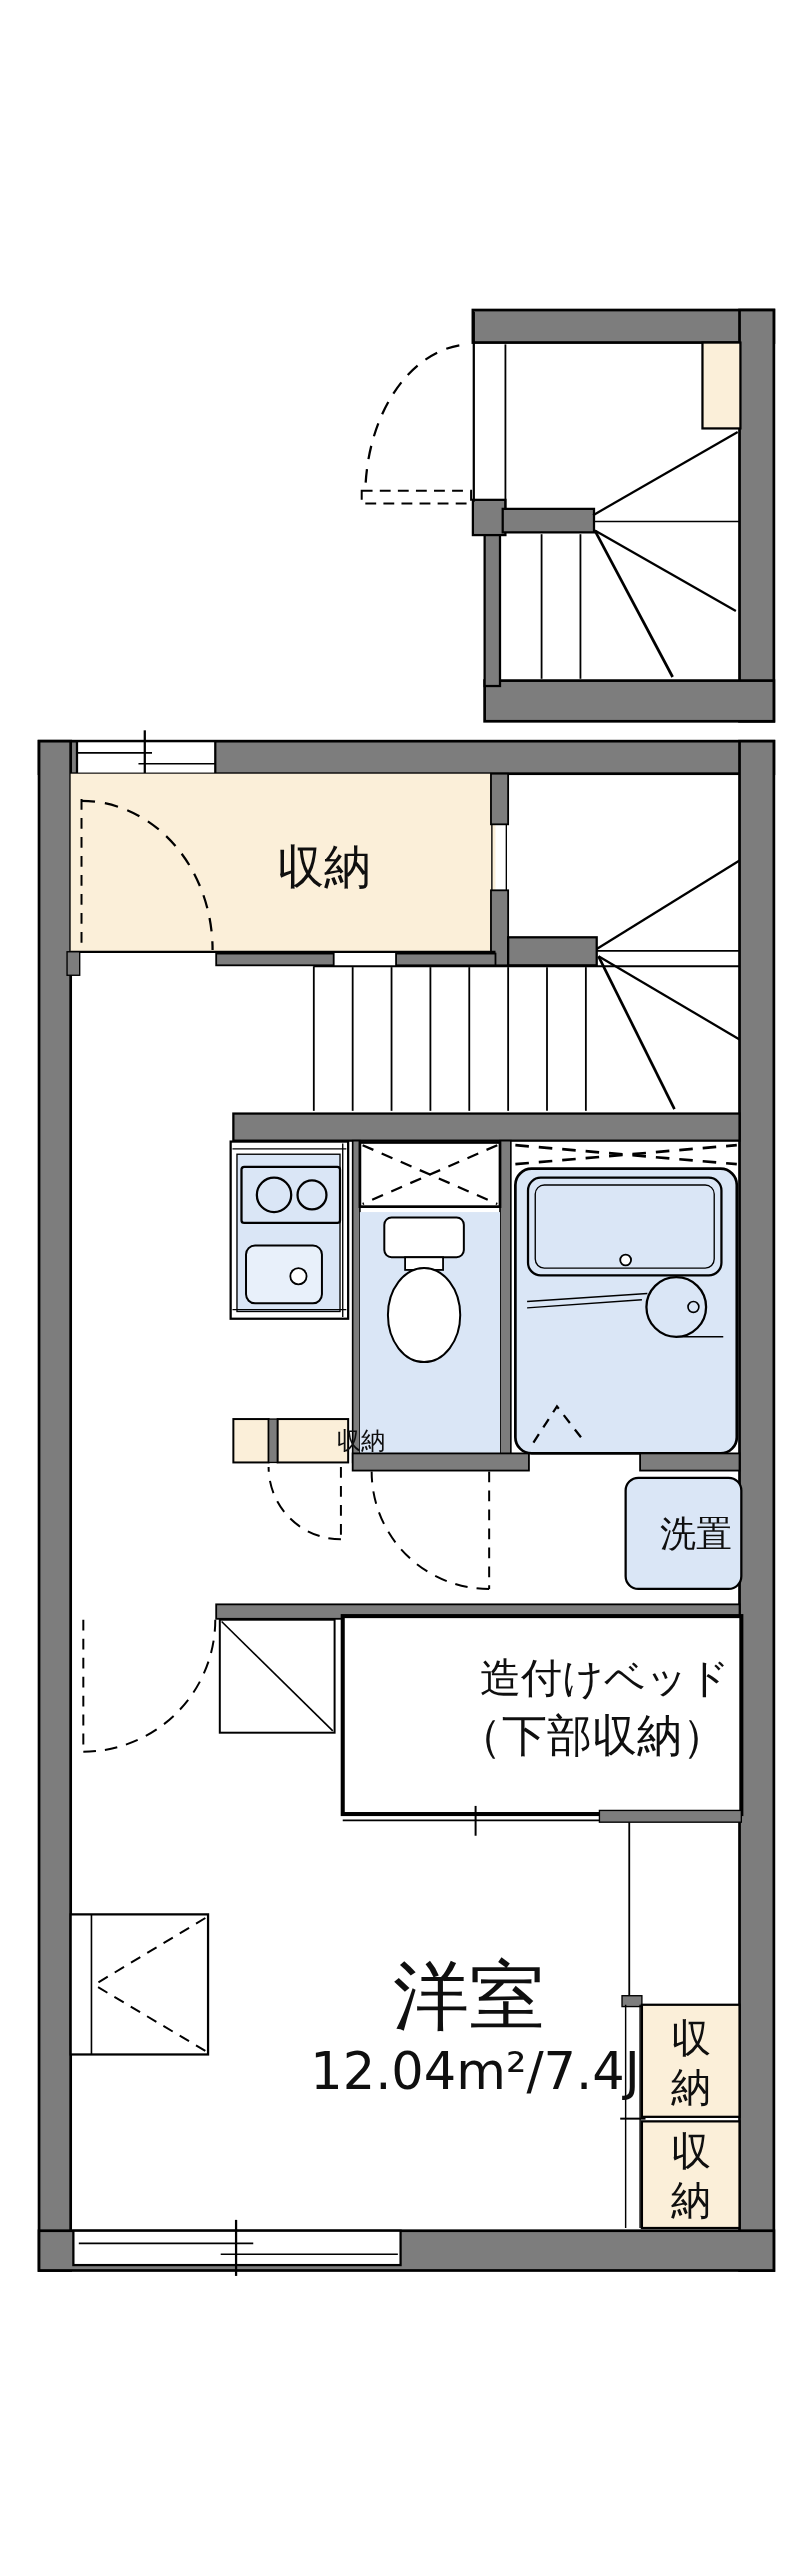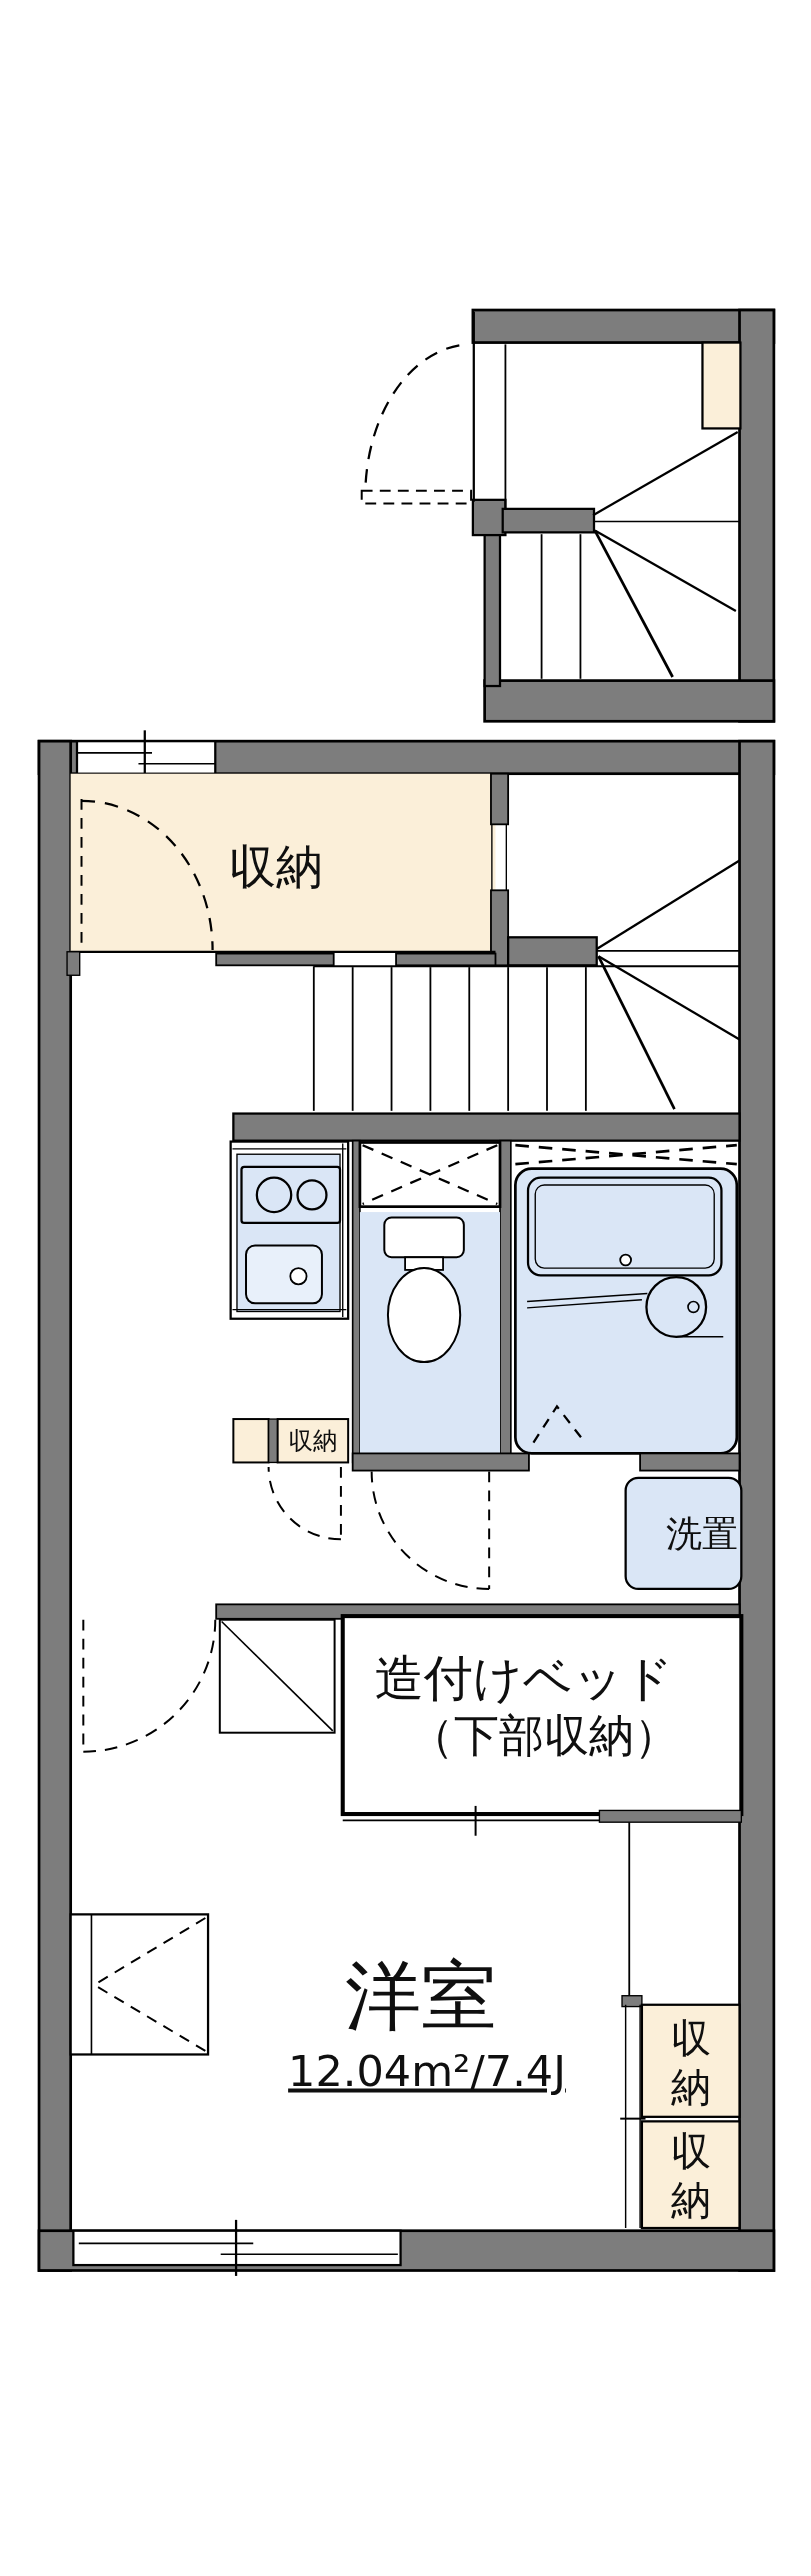--- a/index.html
+++ b/index.html
@@ -1,20 +1,20 @@
 <!DOCTYPE html>
 <html style="font-size:14.5px"><head>
 <meta charset="utf-8">
 <style>
   html,body{margin:0;padding:0;background:#ffffff;}
   .plan{position:relative;width:812px;height:2576px;background:#ffffff;overflow:hidden;
         font-family:"DejaVu Sans","Liberation Sans",sans-serif;}
   .plan svg{position:absolute;left:0;top:0;}
   .lbl{position:absolute;transform:translate(-50%,-50%);color:#0f0f0f;white-space:nowrap;
-       font-family:"DejaVu Sans","Liberation Sans",sans-serif;line-height:1;}
+       font-family:"DejaVu Sans","Liberation Sans",sans-serif;line-height:1;margin-left:48px;}
   .vlbl{position:absolute;transform:translate(-50%,-50%);color:#0f0f0f;display:flex;
         flex-direction:column;align-items:center;gap:9px;
         font-family:"DejaVu Sans","Liberation Sans",sans-serif;line-height:1;}
 </style>
 </head>
 <body>
 
 <div class="plan">
 <svg width="812" height="2576" viewBox="0 0 898 2850">
 
@@ -174,25 +174,25 @@
       <rect x="81" y="2468" width="362" height="38" fill="#ffffff" stroke="#000" stroke-width="2.5"></rect>
       <line x1="87" y1="2482" x2="280" y2="2482" stroke="#000" stroke-width="1.8"></line>
       <line x1="244" y1="2494" x2="440" y2="2494" stroke="#000" stroke-width="1.8"></line>
       <line x1="261" y1="2456" x2="261" y2="2518" stroke="#000" stroke-width="2.5"></line>
     </g>
   </g>
 </svg>
 
 <div class="lbl" style="left:276px;top:866px;font-size:47px;">収納</div>
 <div class="lbl" style="left:313px;top:1441px;font-size:24.4px;">収納</div>
-<div class="lbl" style="left:702px;top:1534px;font-size:36px;">洗置</div>
-<div class="lbl" style="left:524px;top:1678px;font-size:49px;">造付けベッド</div>
+<div class="lbl" style="left:648px;top:1534px;font-size:36px;">洗置</div>
+<div class="lbl" style="left:557px;top:1678px;font-size:41px;">造付けベッド</div>
 <div class="lbl" style="left:421px;top:1996px;font-size:76px;">洋室</div>
 <div class="lbl" style="left:544px;top:1735px;font-size:45px;">（下部収納）</div>
-<div class="lbl" style="left:427px;top:2071px;font-size:43px;text-decoration:underline;">12.04m²/7.4J</div>
+<div class="lbl" style="left:427px;top:2071px;font-size:51px;">12.04m²/7.4J</div>
 <div class="vlbl" style="left:691px;top:2062px;font-size:40px;">
   <span>収</span>
   <span>納</span>
 </div>
 <div class="vlbl" style="left:691px;top:2175px;font-size:40px;">
   <span>収</span>
   <span>納</span>
 </div>
 </div>
 

